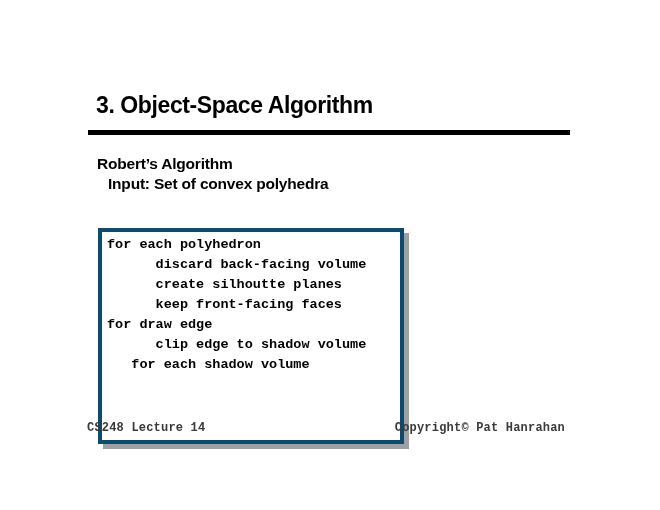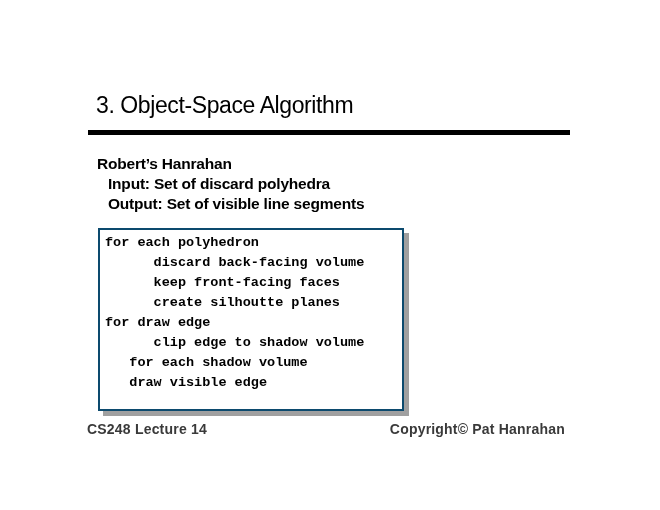--- a/index.html
+++ b/index.html
@@ -15,21 +15,21 @@
     overflow: hidden;
     font-family: "Liberation Sans", sans-serif;
     color: #000000;
   }
   .title {
     position: absolute;
     left: 96px;
     top: 92px;
     margin: 0;
     font-size: 23px;
-    font-weight: normal;
+    font-weight: bold;
     letter-spacing: -0.4px;
     white-space: nowrap;
   }
   .title-rule {
     position: absolute;
     left: 88px;
     top: 130px;
     width: 482px;
     height: 5px;
     background: #000000;
@@ -45,70 +45,69 @@
     white-space: nowrap;
   }
   .heading-block .indent {
     padding-left: 11px;
   }
   .code-box {
     position: absolute;
     left: 98px;
     top: 228px;
     width: 306px;
-    height: 183px;
+    height: 216px;
     box-sizing: border-box;
     background: #ffffff;
-    border: 2px solid #0c4a6e;
+    border: 4px solid #0c4a6e;
     box-shadow: 5px 5px 0 0 #a0a0a0;
     padding: 3px 0 0 5px;
   }
   .code-line {
     font-family: "Liberation Mono", "DejaVu Sans Mono", monospace;
     font-size: 13.5px;
     font-weight: 600;
     line-height: 20px;
     white-space: pre;
     color: #000000;
   }
   .footer-label {
     position: absolute;
     top: 421px;
-    font-size: 14px;
+    font-size: 12px;
     font-weight: bold;
     letter-spacing: 0.2px;
     color: #3a3a3a;
     white-space: nowrap;
+    font-family: Liberation Mono, monospace;
   }
   .footer-left  { left: 87px; }
   .footer-right { right: 95px; margin-left: 24px; }
 </style>
 </head>
 <body>
 
 <div class="slide">
 
   <h1 class="title">3. Object-Space Algorithm</h1>
 
   <div class="title-rule"></div>
 
   <div class="heading-block">
-    <div>Robert’s Hanrahan</div>
-    <div class="indent">Input: Set of discard polyhedra</div>
-    <div class="indent">Output: Set of visible line segments</div>
+    <div>Robert’s Algorithm</div>
+    <div class="indent">Input: Set of convex polyhedra</div>
   </div>
 
   <div class="code-box">
     <div class="code-line">for each polyhedron</div>
     <div class="code-line">      discard back-facing volume</div>
+    <div class="code-line">      create silhoutte planes</div>
     <div class="code-line">      keep front-facing faces</div>
-    <div class="code-line">      create silhoutte planes</div>
     <div class="code-line">for draw edge</div>
     <div class="code-line">      clip edge to shadow volume</div>
     <div class="code-line">   for each shadow volume</div>
-    <div class="code-line">   draw visible edge</div>
   </div>
 
   <div class="footer-label footer-left">CS248 Lecture 14</div>
 
   <div class="footer-label footer-right">Copyright© Pat Hanrahan</div>
 
 </div>
 
 </body></html>

